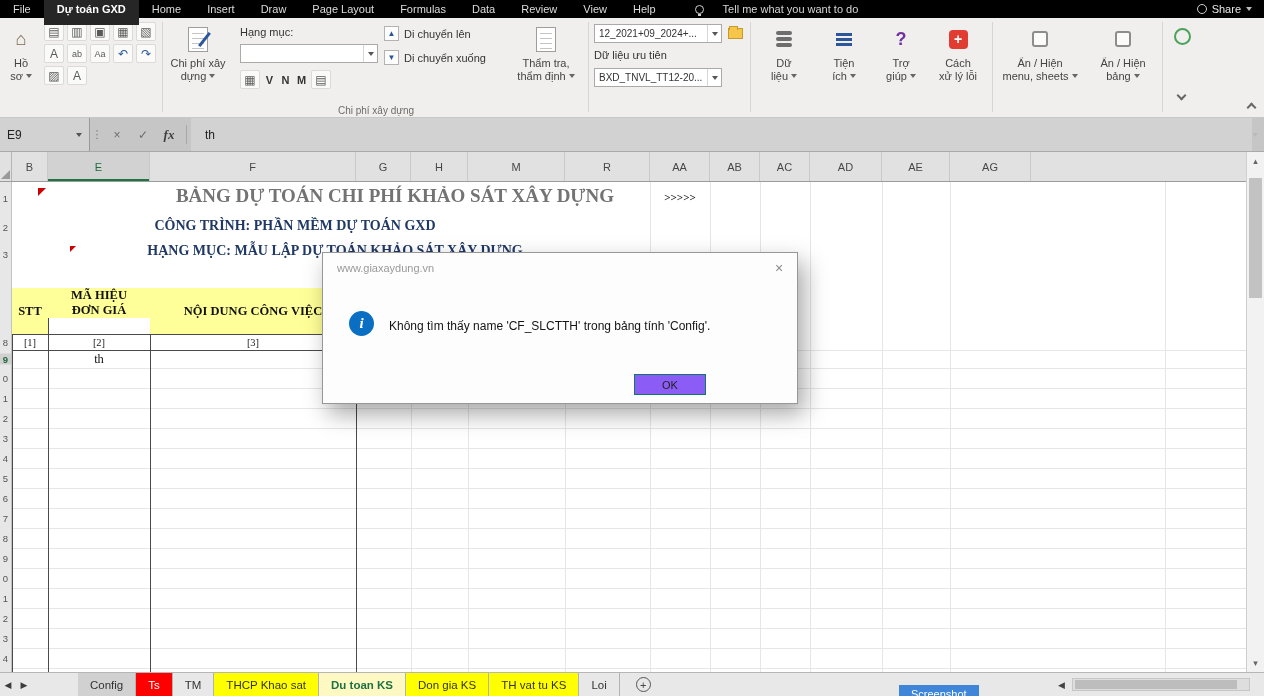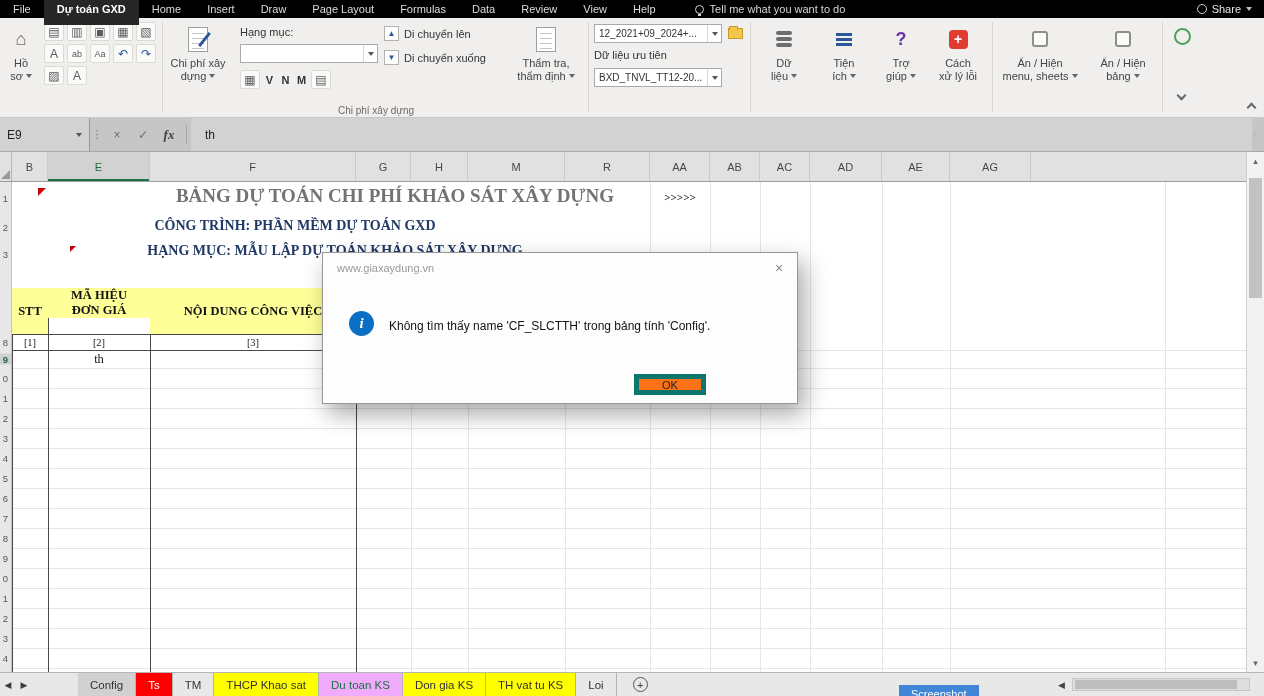--- a/index.html
+++ b/index.html
@@ -4,21 +4,21 @@
 <style>
 *{margin:0;padding:0;box-sizing:border-box}
 body{font-family:"Liberation Sans",sans-serif;background:#888}
 #app{position:relative;width:1264px;height:696px;background:#fff;overflow:hidden}
 
 
 #titlebar{position:absolute;left:0;top:0;right:0;height:18px;background:#000;display:flex;align-items:center;color:#e6e6e6;font-size:11px;z-index:20}
 #ribbon-tabs{display:flex;align-items:center;height:100%}
 .rtab{padding:16px 13px;height:100%;display:flex;align-items:center;color:#dcdcdc;white-space:nowrap}
 .rtab.active{color:#fff;font-weight:bold;background:#262626}
-#tellme{display:flex;align-items:center;gap:6px;margin-left:26px;color:#d5d5d5}
+#tellme{display:flex;align-items:center;gap:19px;margin-left:26px;color:#d5d5d5}
 .bulb{width:9px;height:9px;border:1px solid #cfcfcf;border-radius:50%;position:relative;flex:0 0 auto}
 .bulb::after{content:"";position:absolute;left:2px;top:8px;width:3px;height:2px;background:#cfcfcf}
 #share{margin-left:auto;display:flex;align-items:center;gap:5px;margin-right:12px}
 .avatar{width:10px;height:10px;border:1px solid #cfcfcf;border-radius:50%}
 .dd-tri{width:0;height:0;border-left:3px solid transparent;border-right:3px solid transparent;border-top:4px solid #bbb;display:inline-block}
 
 
 #ribbon{position:absolute;left:0;top:18px;right:0;height:100px;background:#f0efed;border-bottom:1px solid #c9c7c5;z-index:10}
 .bigbtn{position:absolute;display:flex;flex-direction:column;align-items:center;font-size:11px;color:#444;text-align:center;line-height:13px}
 .bigbtn .ic{height:30px;display:flex;align-items:center;justify-content:center;margin:4px 0 3px}
@@ -89,38 +89,38 @@
 .ycell{position:absolute;background:#ffff99;display:flex;align-items:center;justify-content:center;flex-direction:column;font-family:"Liberation Serif",serif;font-weight:bold;font-size:12.5px;color:#111;line-height:15px;text-align:center}
 .refcell{position:absolute;top:152px;height:16px;display:flex;align-items:center;justify-content:center;font-family:"Liberation Serif",serif;font-size:10.5px;color:#222}
 #cell-th{position:absolute;left:48px;top:168px;width:102px;height:18px;display:flex;align-items:center;justify-content:center;font-family:"Liberation Serif",serif;font-size:12.5px;color:#111}
 
 
 #dialog{position:absolute;left:322px;top:252px;width:476px;height:152px;background:#fdfdfd;border:1px solid #979797;box-shadow:6px 10px 22px rgba(0,0,0,.35);z-index:40}
 #dlg-title{position:absolute;left:14px;top:9px;font-size:11px;color:#9a9a9a}
 #dlg-close{position:absolute;right:6px;top:5px;width:24px;height:20px;display:flex;align-items:center;justify-content:center;color:#8a8a8a;font-size:14px}
 #dlg-icon{position:absolute;left:26px;top:58px;width:25px;height:25px;border-radius:50%;background:#0a6fc2;color:#fff;display:flex;align-items:center;justify-content:center;font-family:"Liberation Serif",serif;font-style:italic;font-weight:bold;font-size:15px}
 #dlg-msg{position:absolute;left:66px;top:66px;right:14px;font-size:12px;color:#141414}
-#dlg-ok{position:absolute;left:311px;top:121px;width:72px;height:21px;background:#f97316;border:5px solid #0f766e;font-size:11px;color:#222;display:flex;align-items:center;justify-content:center}
+#dlg-ok{position:absolute;left:311px;top:121px;width:72px;height:21px;background:#8b5cf6;border:1px solid #0f766e;font-size:11px;color:#222;display:flex;align-items:center;justify-content:center}
 
 
 #vscroll{position:absolute;left:1246px;top:152px;width:18px;height:520px;background:#f2f2f2;border-left:1px solid #cfcfcf;z-index:6}
 .vs-arrow{position:absolute;left:0;width:100%;text-align:center;color:#666;font-size:9px}
 #vs-up{top:4px}
 #vs-down{bottom:4px}
 #vs-thumb{position:absolute;left:2px;top:26px;width:13px;height:120px;background:#c2c2c2}
 
 
 #sheetbar{position:absolute;left:0;top:672px;right:0;height:24px;background:#e8e8e8;border-top:1px solid #b6b6b6;display:flex;align-items:center;font-size:11.5px;z-index:10}
 .navarr{width:16px;text-align:center;color:#3c3c3c;font-size:9px;flex:0 0 auto}
 #tab-spacer{width:46px;flex:0 0 auto}
 .stab{height:23px;display:flex;align-items:center;padding:0 12px;border-right:1px solid #b3b3b3;color:#333;white-space:nowrap;flex:0 0 auto}
 .stab.gray{background:#d1d1d1}
 .stab.red{background:#f00;color:#fff}
 .stab.yellow{background:#ffff00}
-.stab.active{background:#f0abfc;color:#1e7145;font-weight:normal}
+.stab.active{background:#fef9c3;color:#1e7145;font-weight:bold}
 #plusbtn{width:15px;height:15px;border:1px solid #555;border-radius:50%;display:flex;align-items:center;justify-content:center;font-size:11px;color:#444;margin-left:16px;flex:0 0 auto}
 #hsc-left{position:absolute;left:1058px;top:7px;font-size:9px;color:#444}
 #hsc-track{position:absolute;left:1072px;top:5px;width:178px;height:13px;background:#dedede;border:1px solid #c6c6c6}
 #hsc-thumb{position:absolute;left:2px;top:1px;width:162px;height:9px;background:#bdbdbd}
 #screenshot-tip{position:absolute;left:898px;top:684px;background:#3f86d8;color:#fff;font-size:11px;padding:3px 12px 9px;z-index:60;border:1px solid #e8e8e8;white-space:nowrap}
 </style>
 </head>
 <body>
 
 <div id="app">

